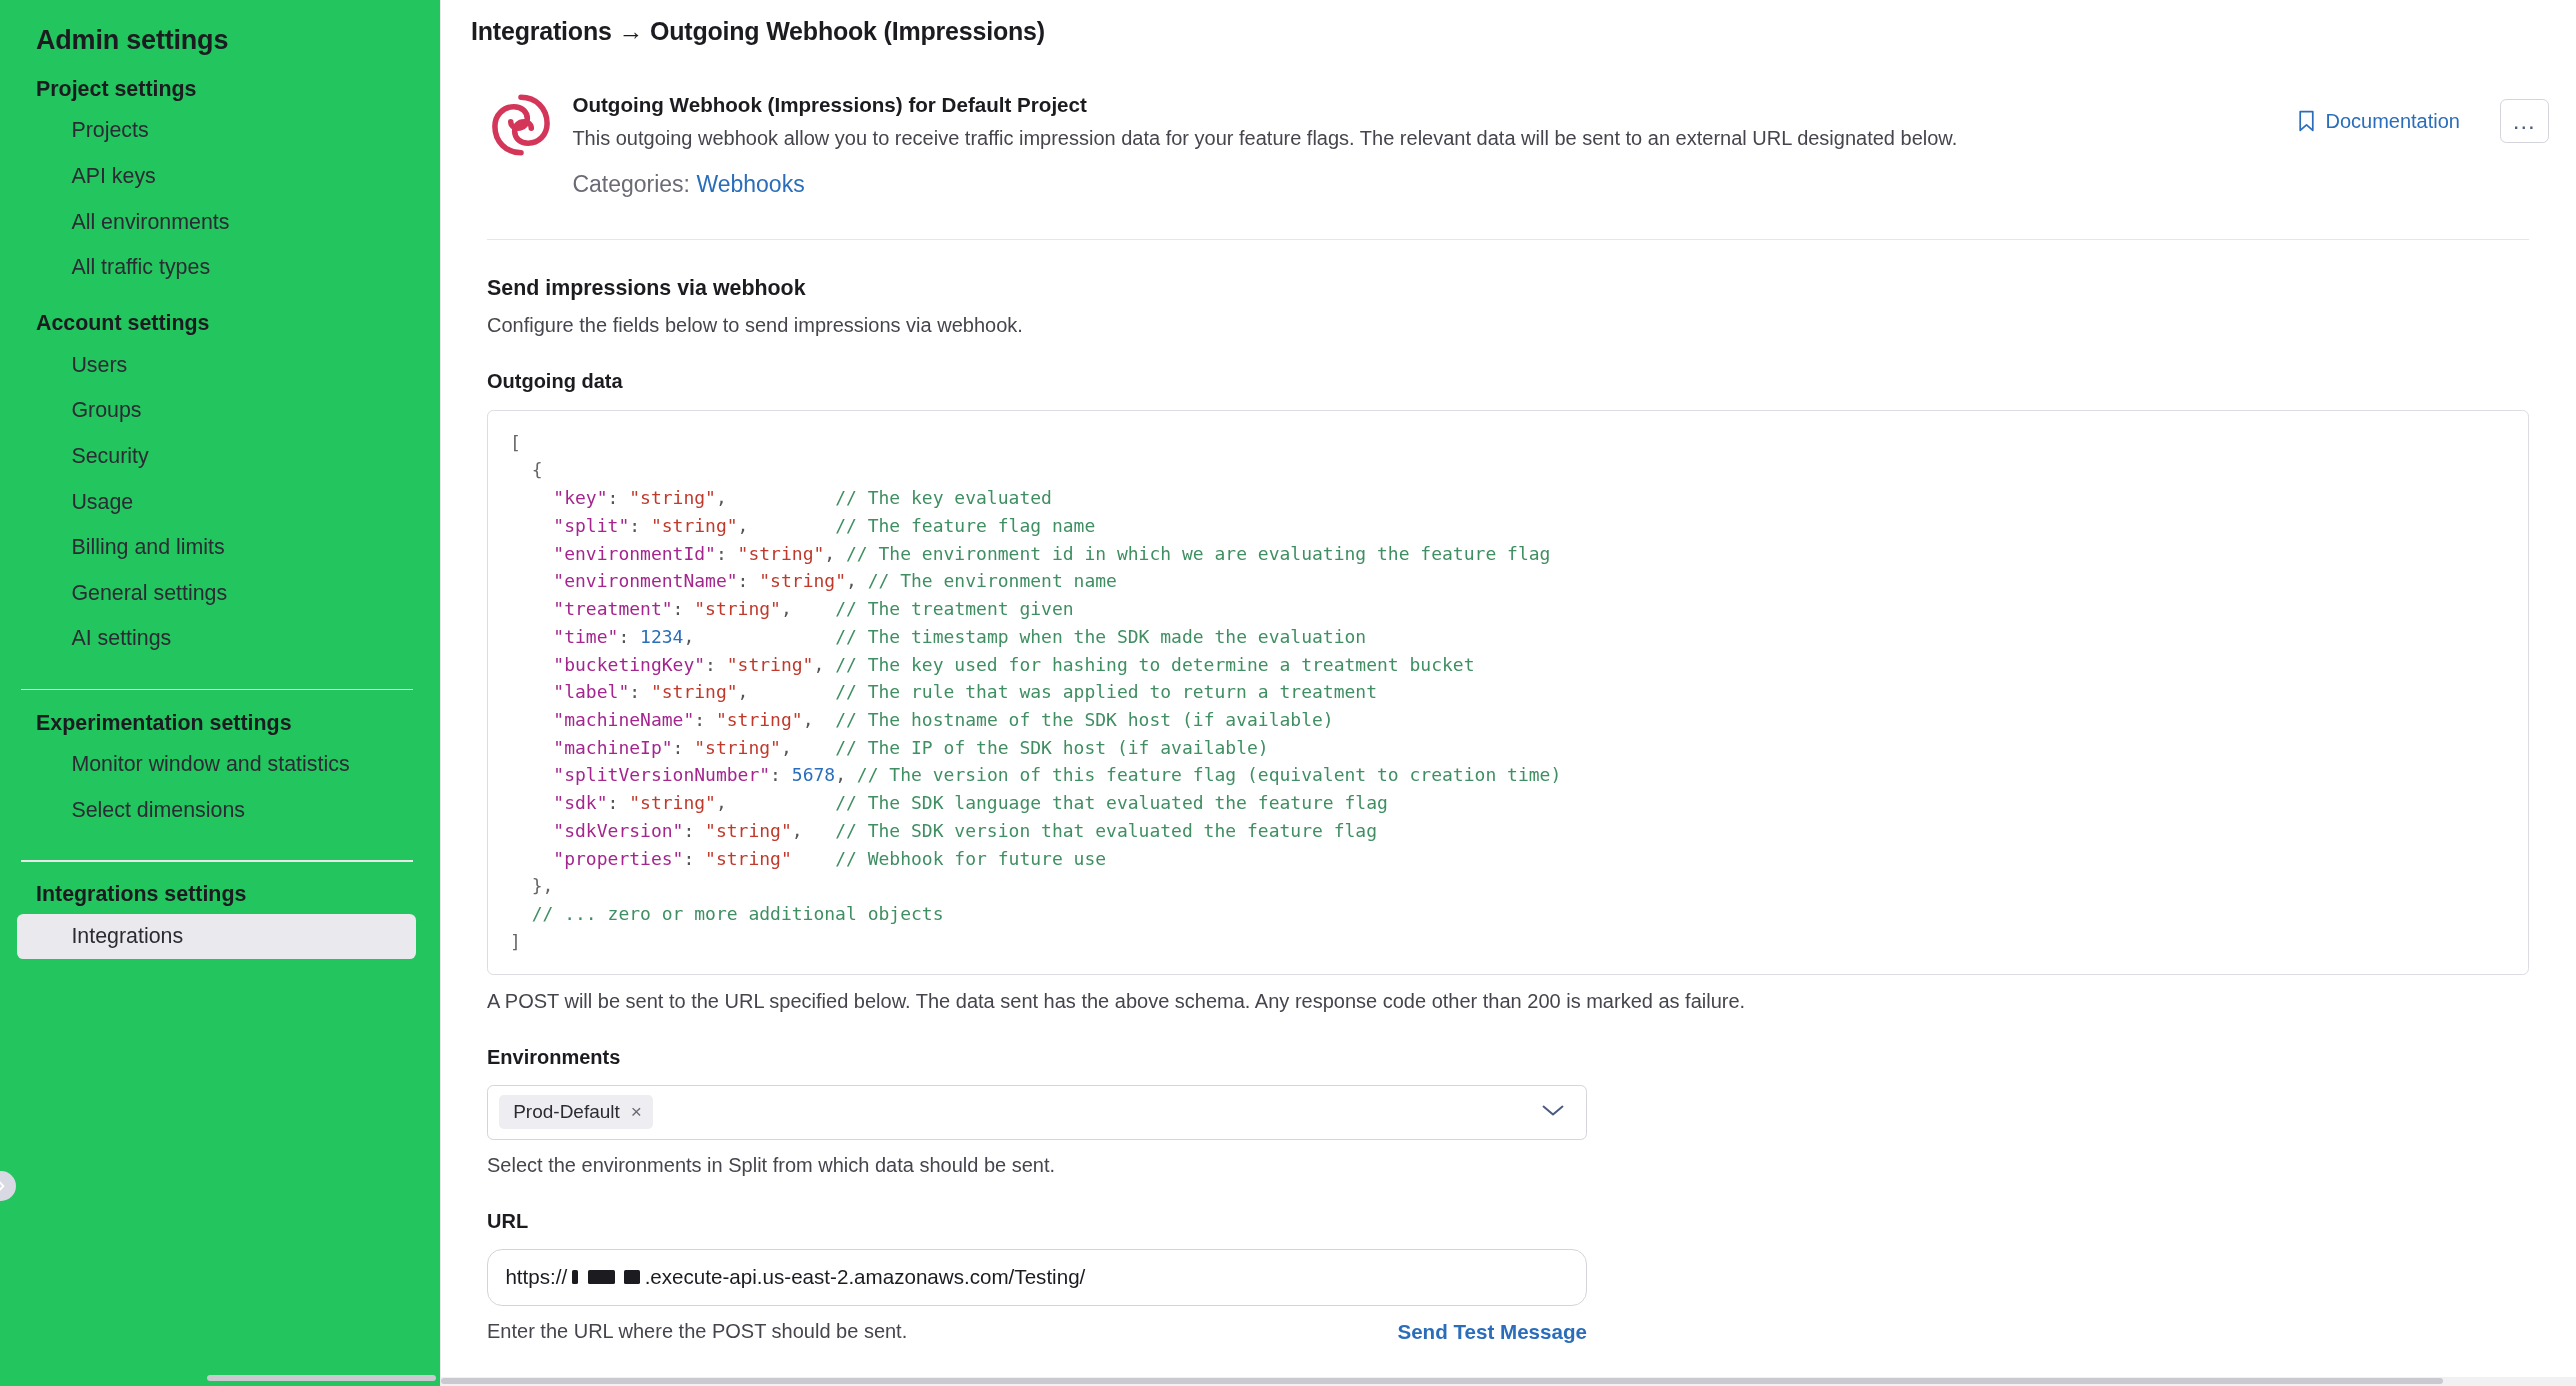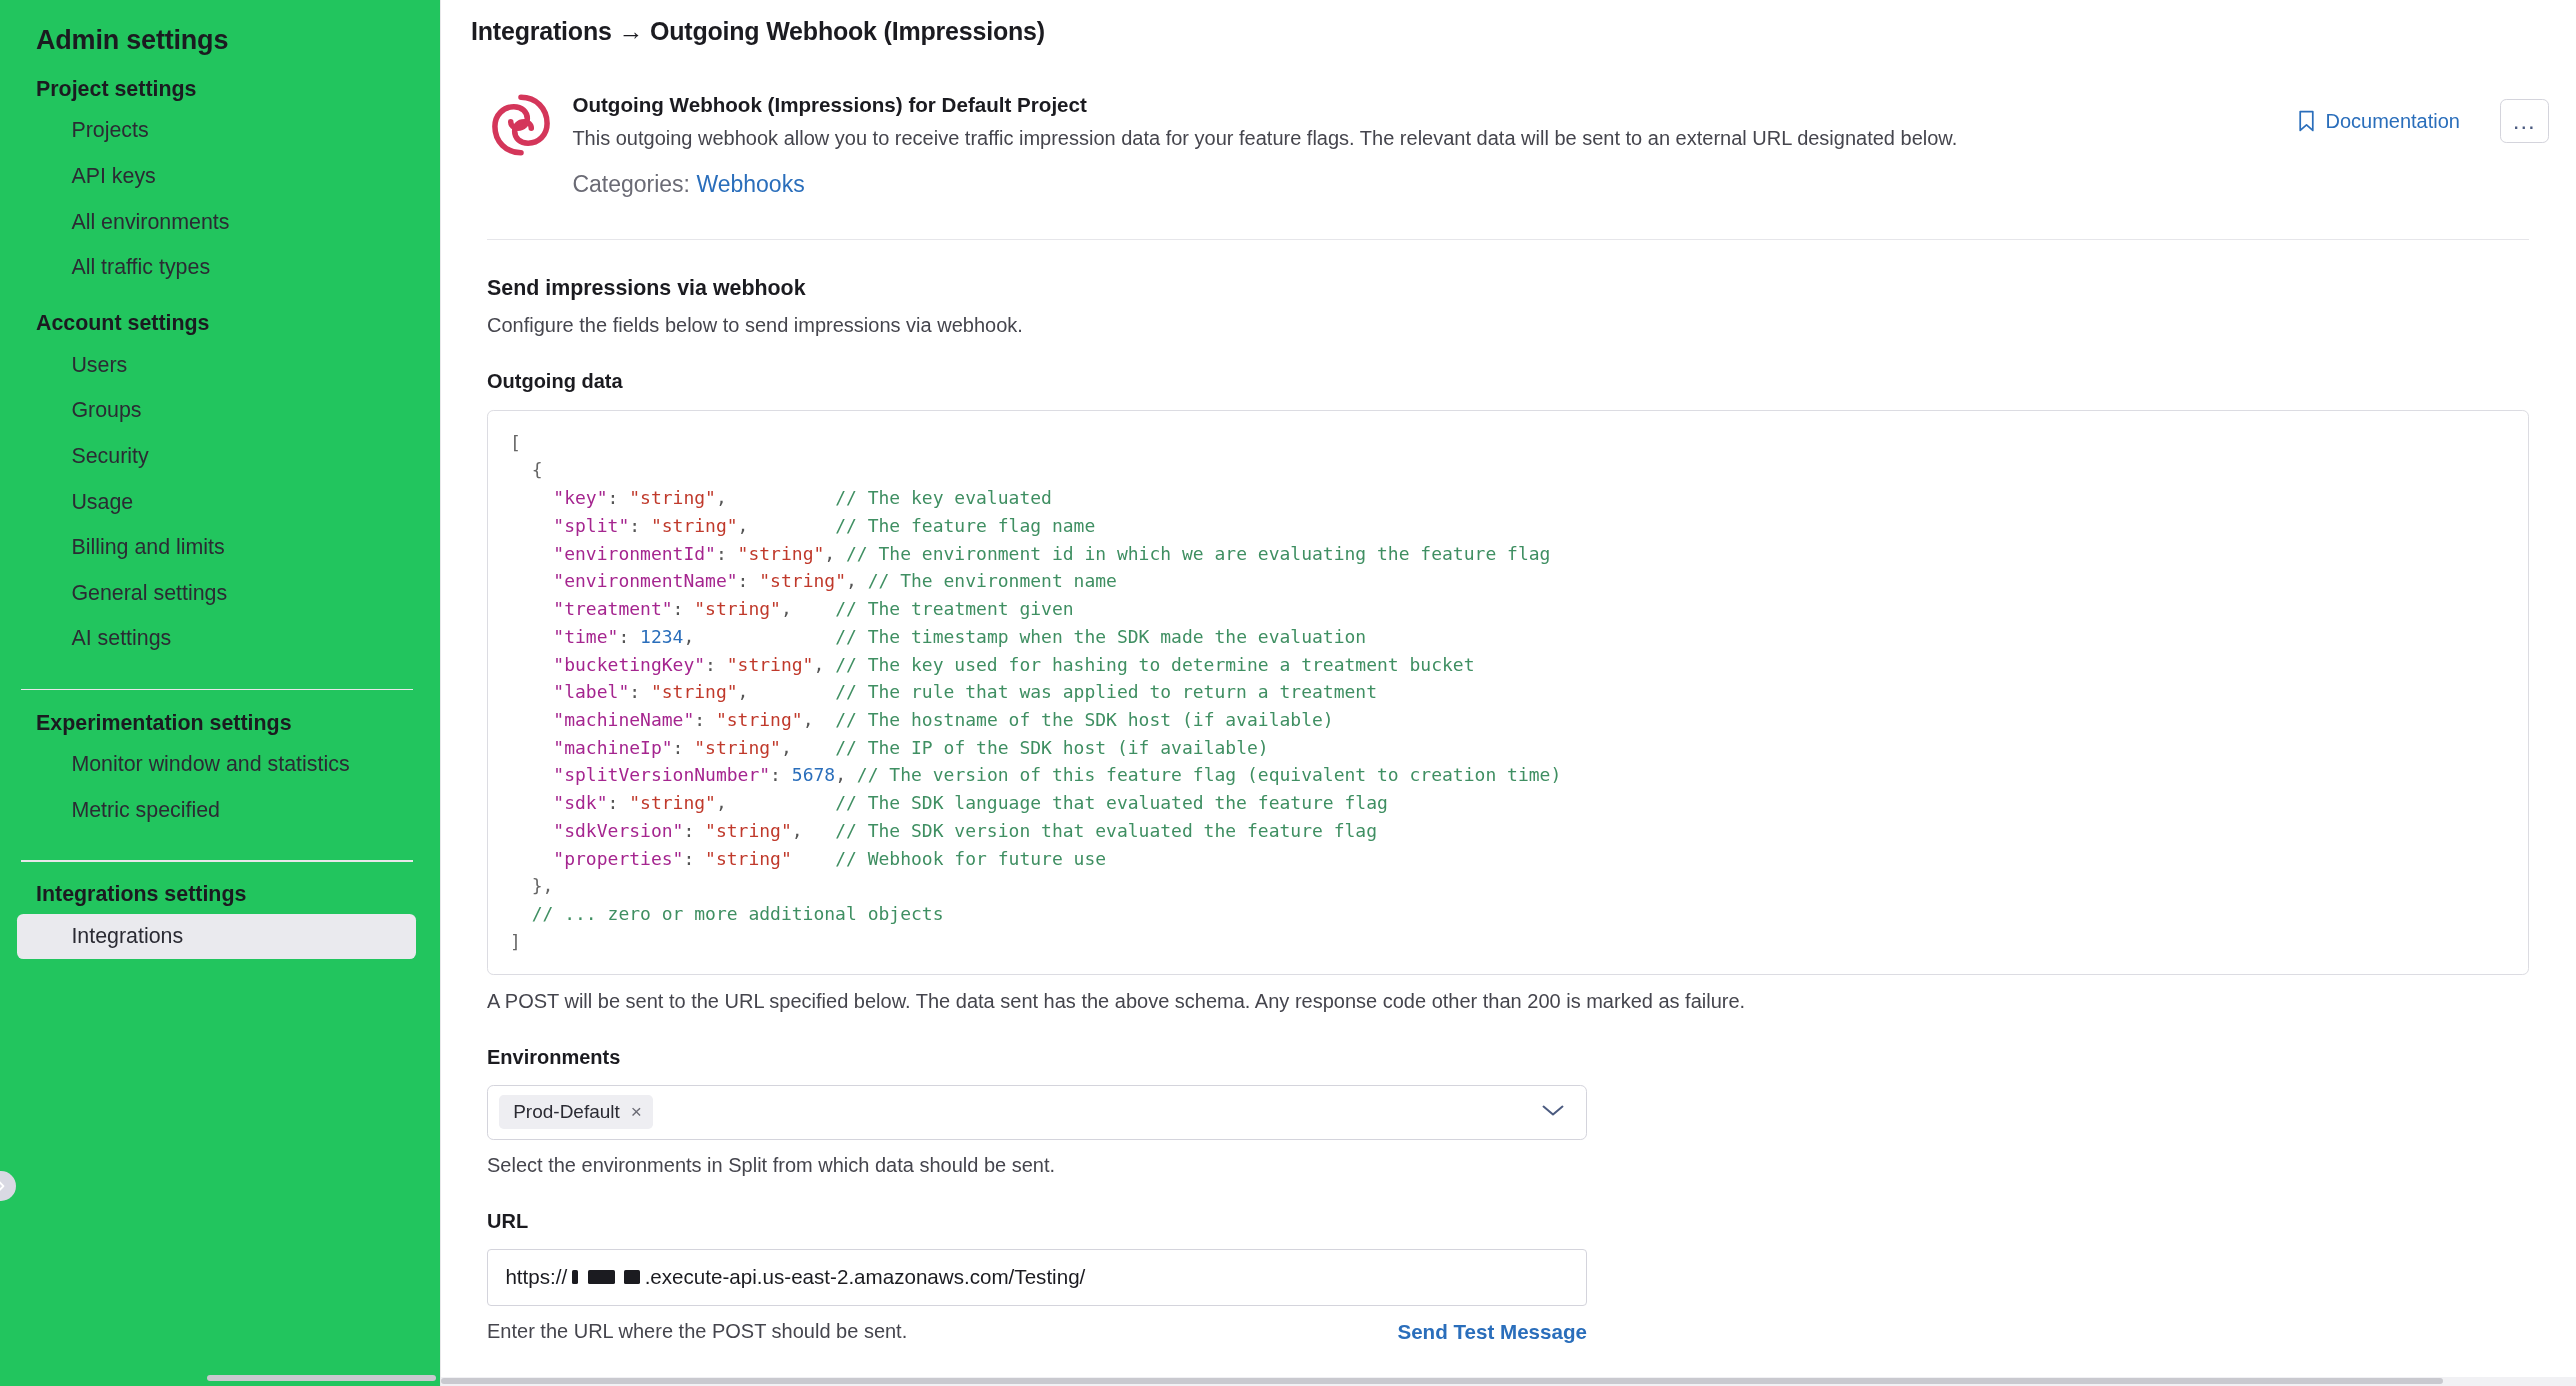--- a/index.html
+++ b/index.html
@@ -236,21 +236,21 @@
     right: 20.6px;
     top: 50%;
     transform: translateY(-50%);
   }
 
   .url-input {
     margin: 16px 0 0 46px;
     width: 1100px;
     height: 57px;
     border: 1.6px solid #d4d4dc;
-    border-radius: 4px;
+    border-radius: 15px;
     display: flex;
     align-items: center;
     padding: 0 17.4px;
     background: #fff;
     font-size: 20.6px;
     color: #1b1b20;
     gap: 0;
   }
   .redact {
     display: inline-block;
@@ -321,21 +321,21 @@
       <div class="nav-item">Billing and limits</div>
       <div class="nav-item">General settings</div>
       <div class="nav-item">AI settings</div>
     </div>
 
     <div class="sidebar-divider"></div>
 
     <div>
       <div class="group-header">Experimentation settings</div>
       <div class="nav-item">Monitor window and statistics</div>
-      <div class="nav-item">Metric specified</div>
+      <div class="nav-item">Select dimensions</div>
     </div>
 
     <div class="sidebar-divider"></div>
 
     <div>
       <div class="group-header">Integrations settings</div>
       <div class="nav-item selected">Integrations</div>
     </div>
 
     <div class="sidebar-handle">

